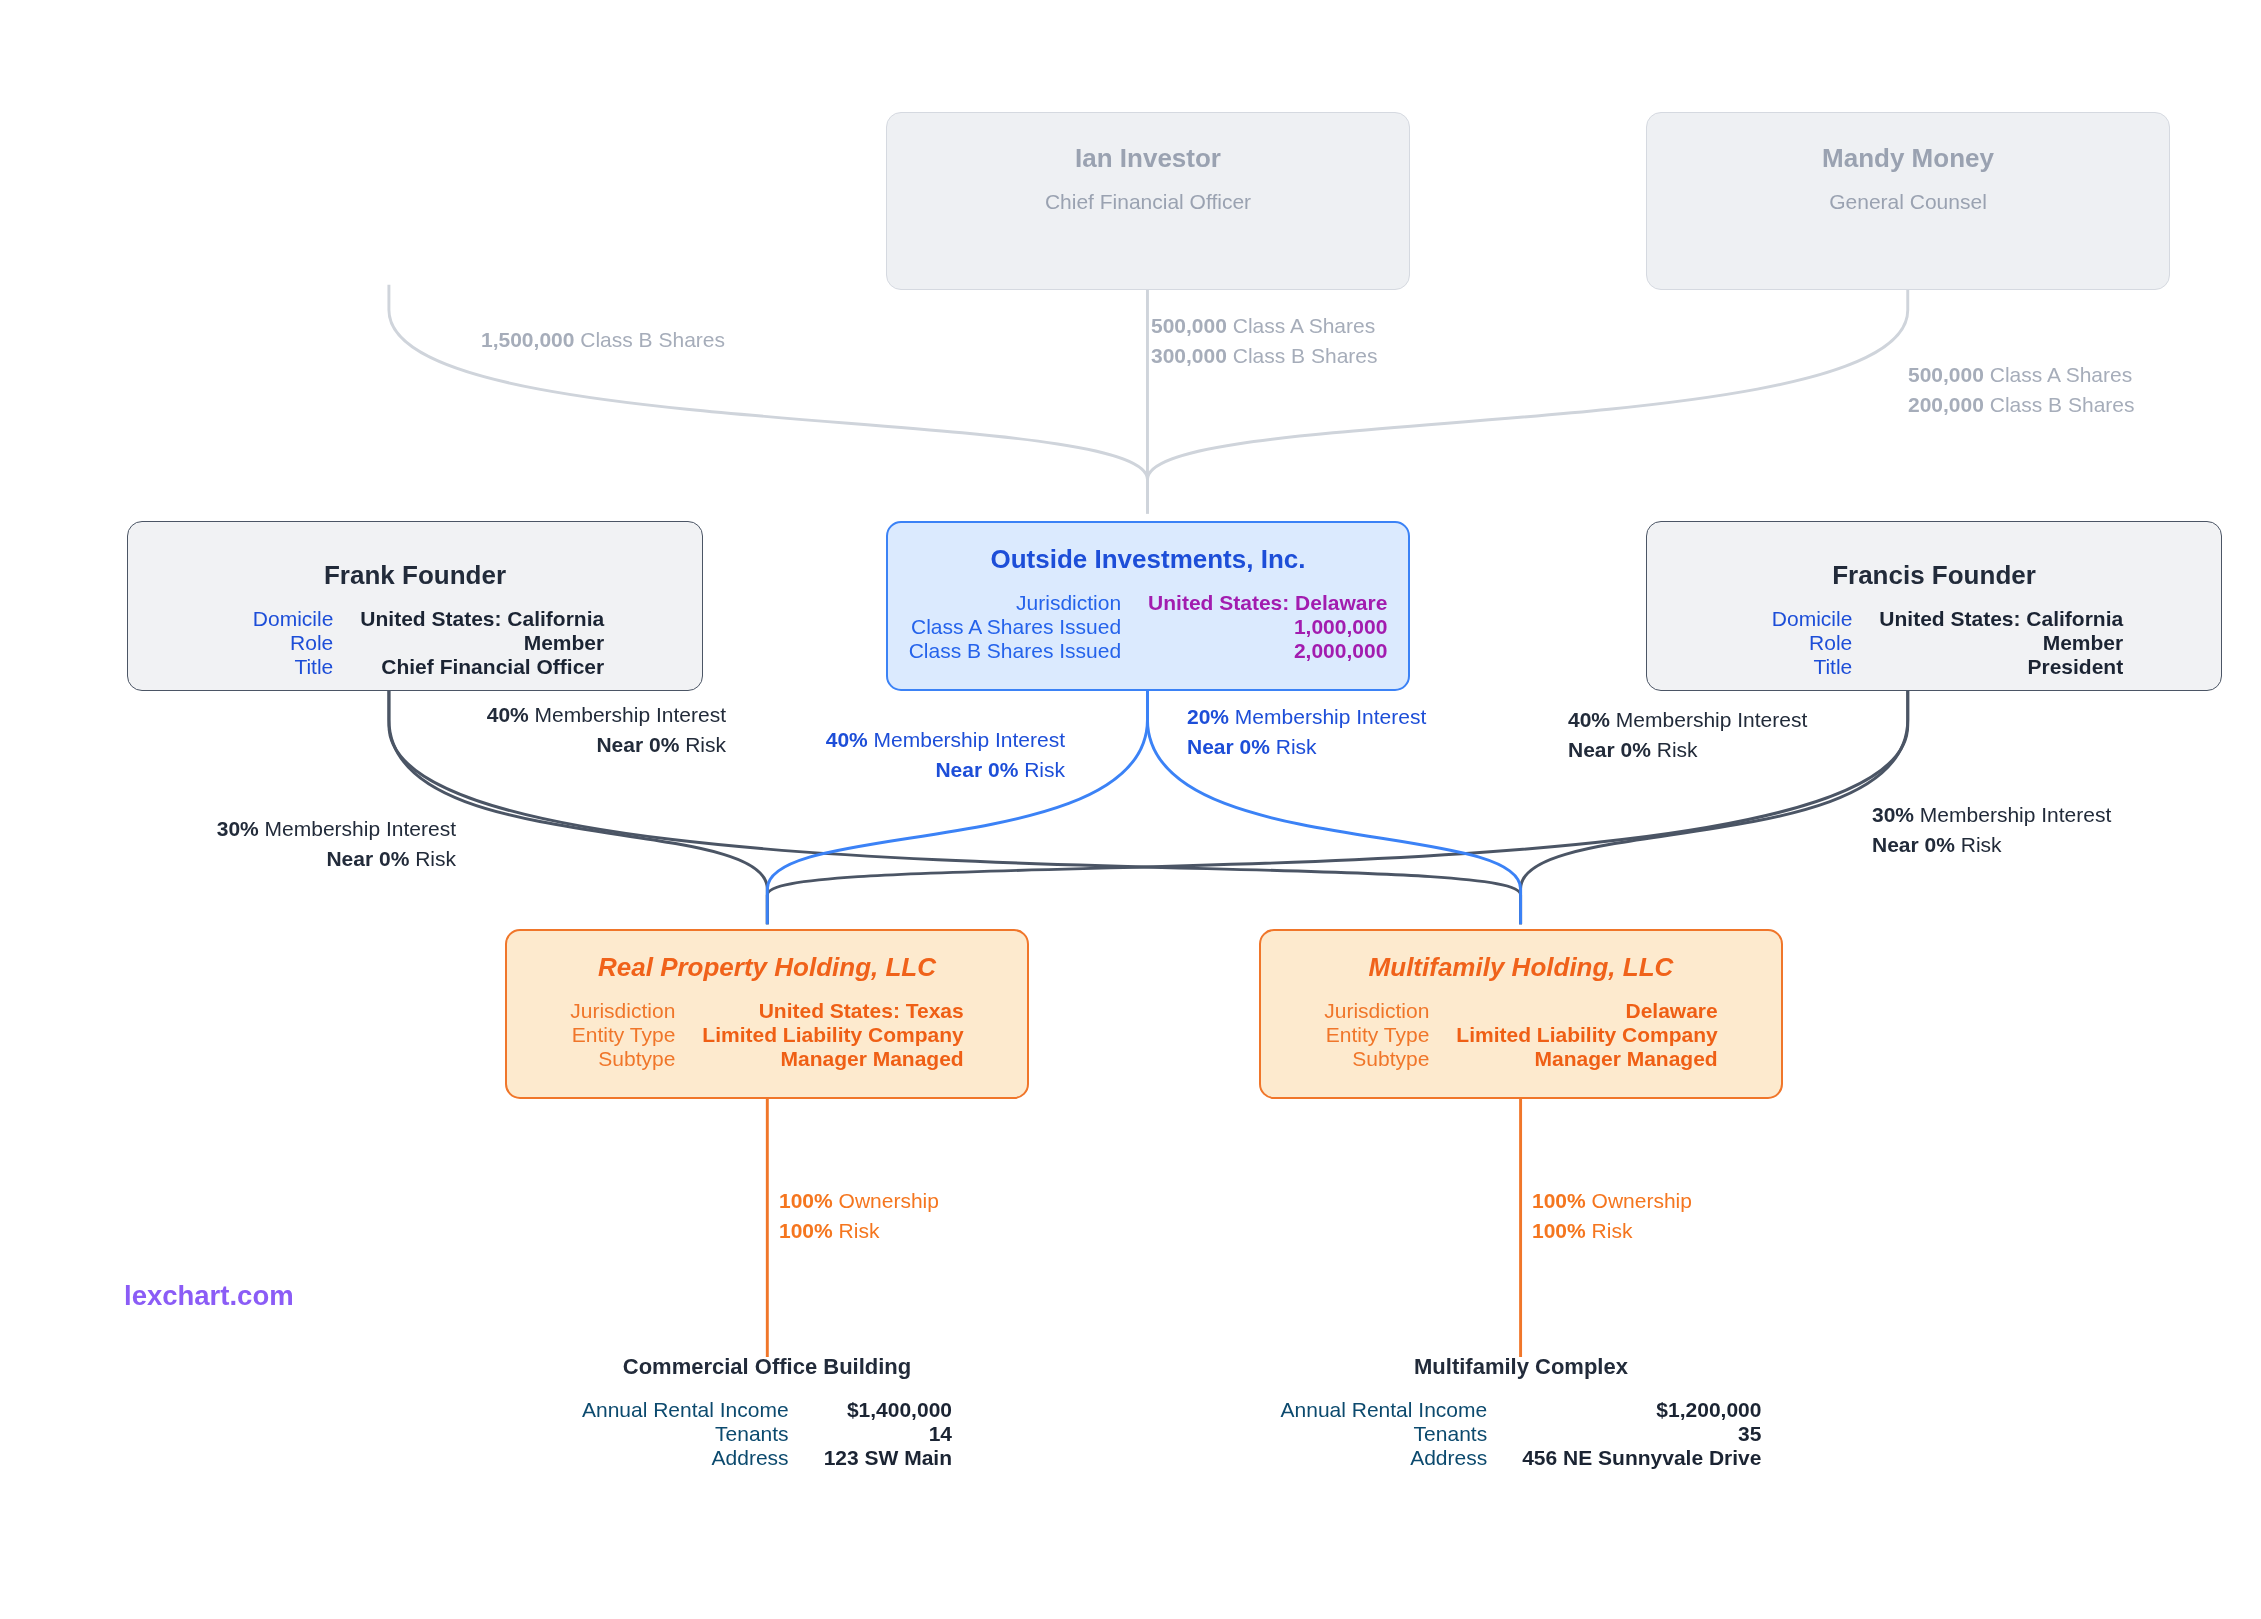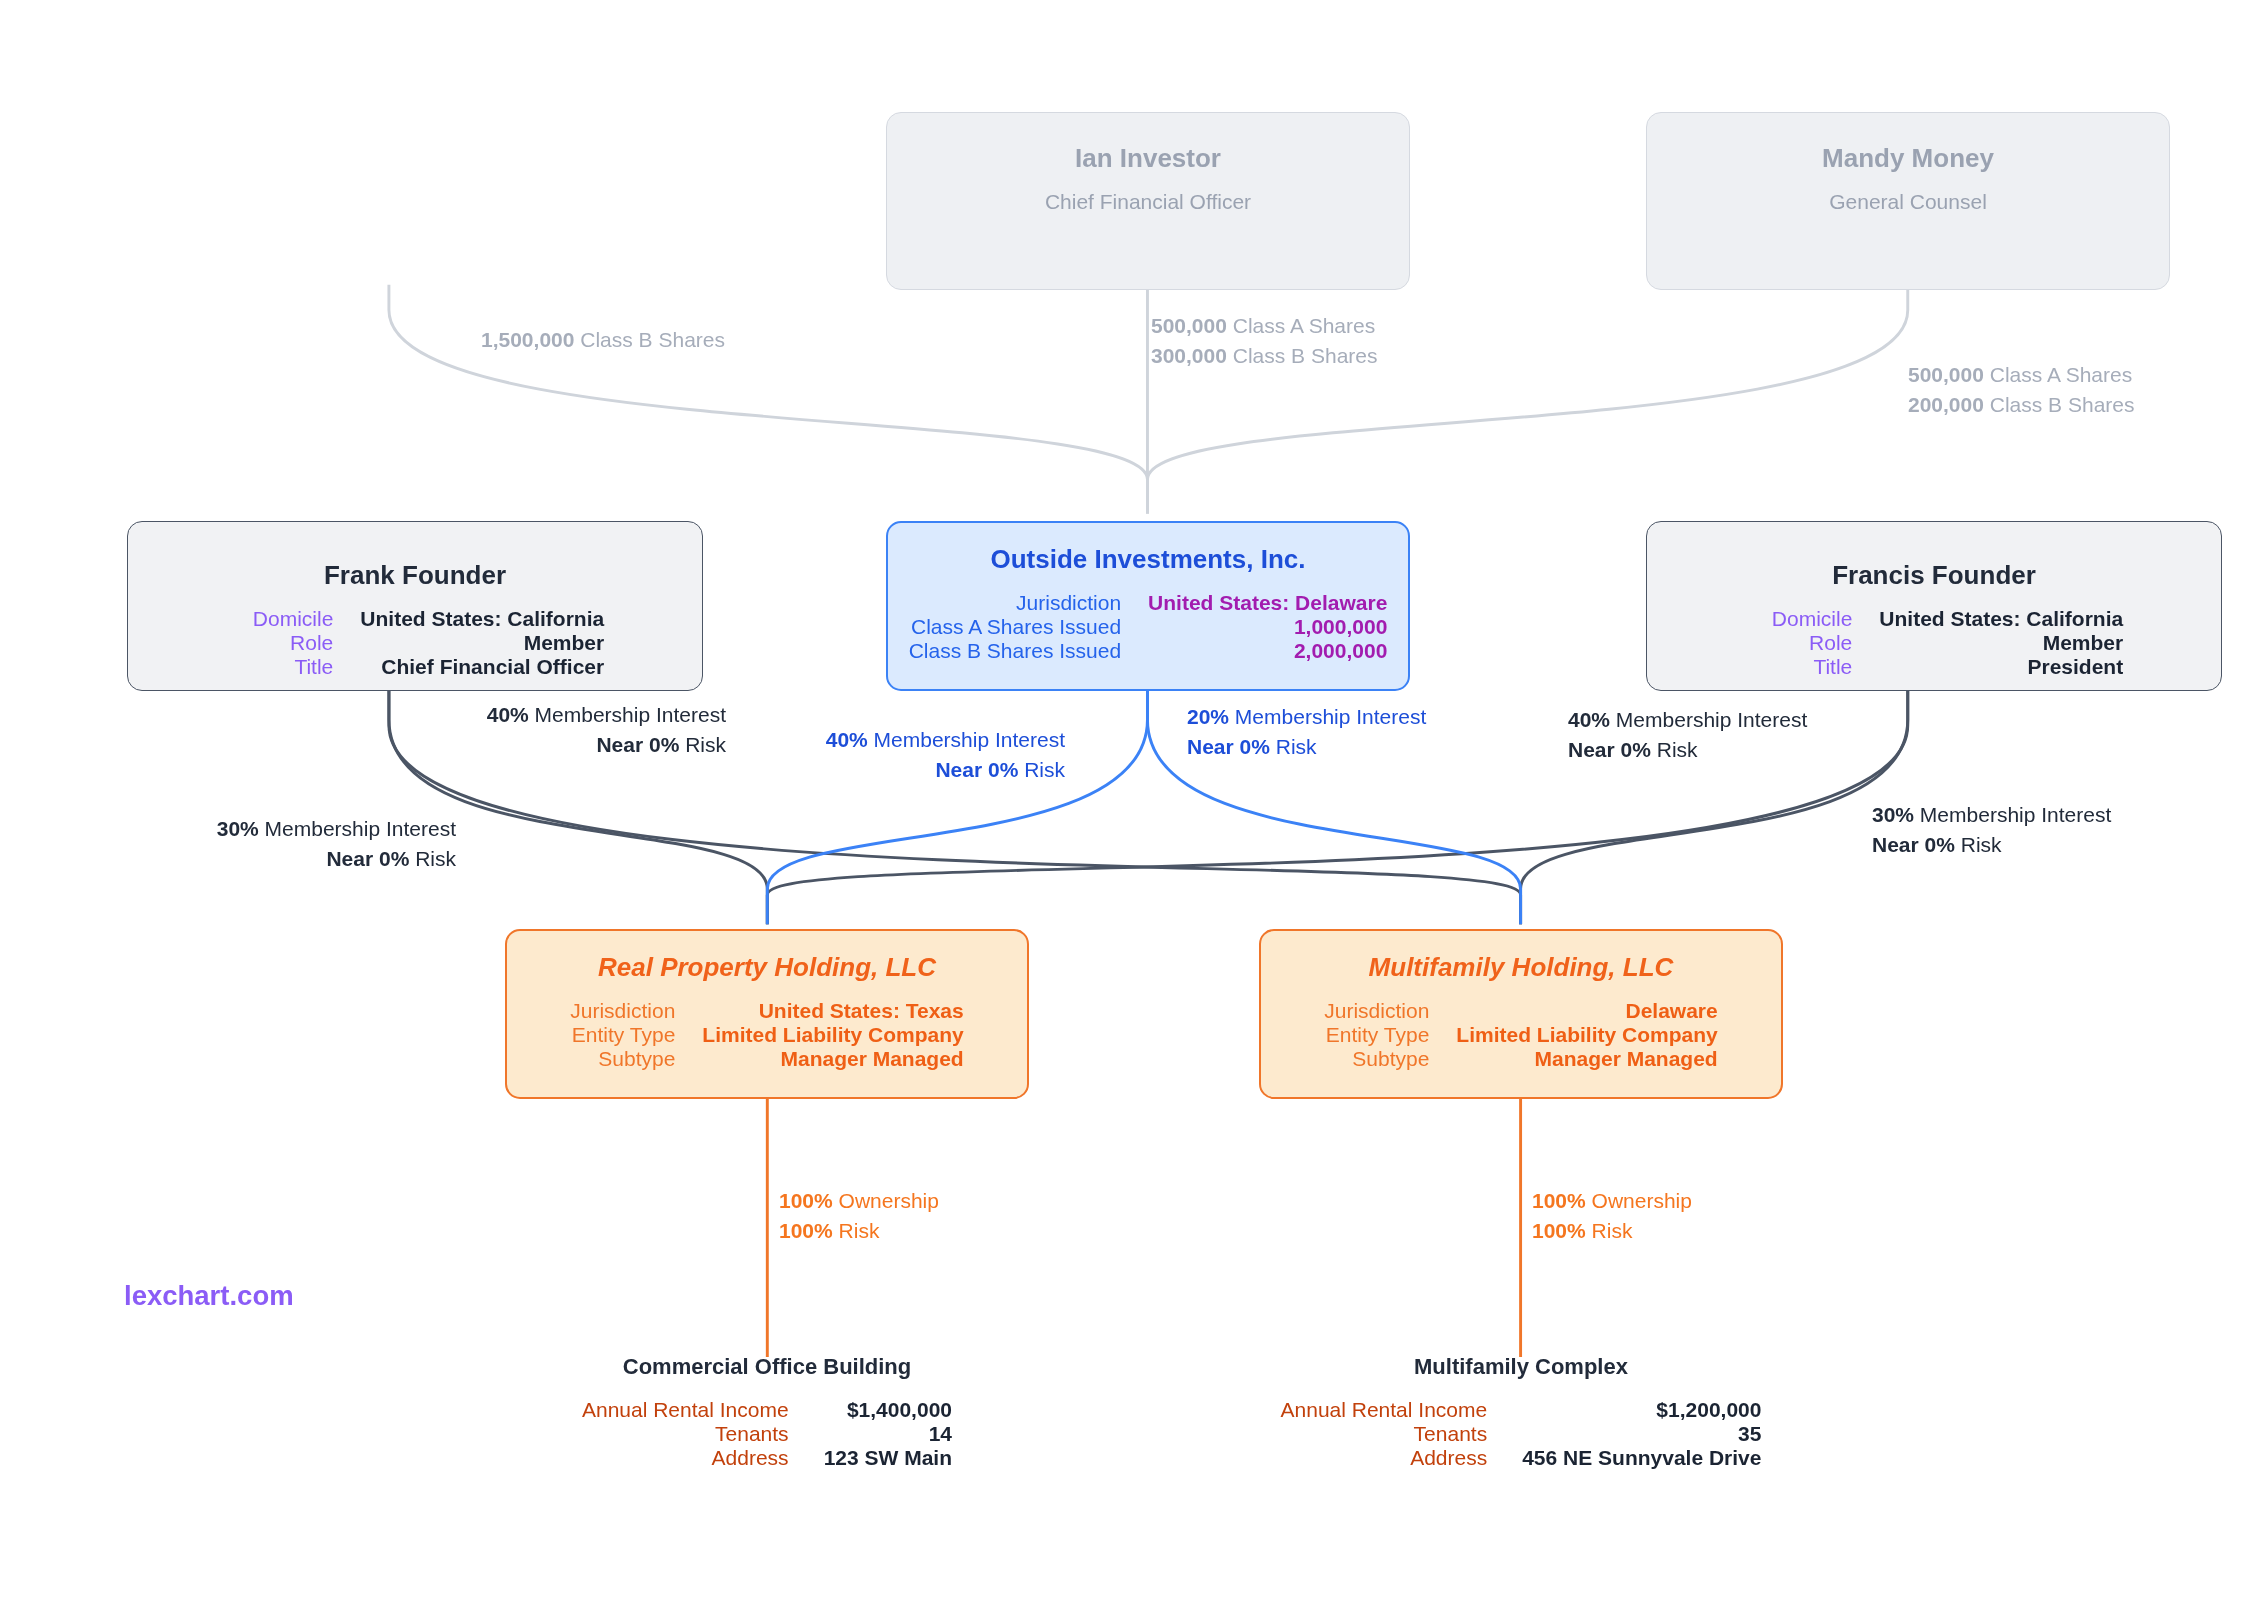--- a/index.html
+++ b/index.html
@@ -87,21 +87,21 @@
     background: #f1f2f4;
     border: 1.8px solid #4b5565;
     padding-top: 38px;
   }
   .person .title {
     color: #222b3a;
     font-size: 26px;
     margin-bottom: 16.4px;
   }
   .person .rows { font-size: 21px; color: #222b3a; }
-  .person .rows .k { color: #8b5cf6; margin-left: 27px; }
+  .person .rows .k { color: #1d4ed8; margin-left: 27px; }
   .person .rows .v { color: #1b2433; }
 
   
   .corp {
     width: 524px;
     height: 170px;
     background: #dbeafe;
     border: 2.3px solid #3b82f6;
     padding-top: 21px;
   }
@@ -138,21 +138,21 @@
     background: transparent;
     border: none;
     padding-top: 0;
   }
   .asset .title {
     color: #222b3a;
     font-size: 22px;
     margin-bottom: 17.5px;
   }
   .asset .rows { font-size: 21px; column-gap: 35px; }
-  .asset .rows .k { color: #c2410c; }
+  .asset .rows .k { color: #0c4a6e; }
   .asset .rows .v { color: #1b2433; }
 
   
   .edge-label {
     position: absolute;
     font-size: 21px;
     line-height: 1.45;
     white-space: nowrap;
   }
   .edge-label b { font-weight: bold; }

